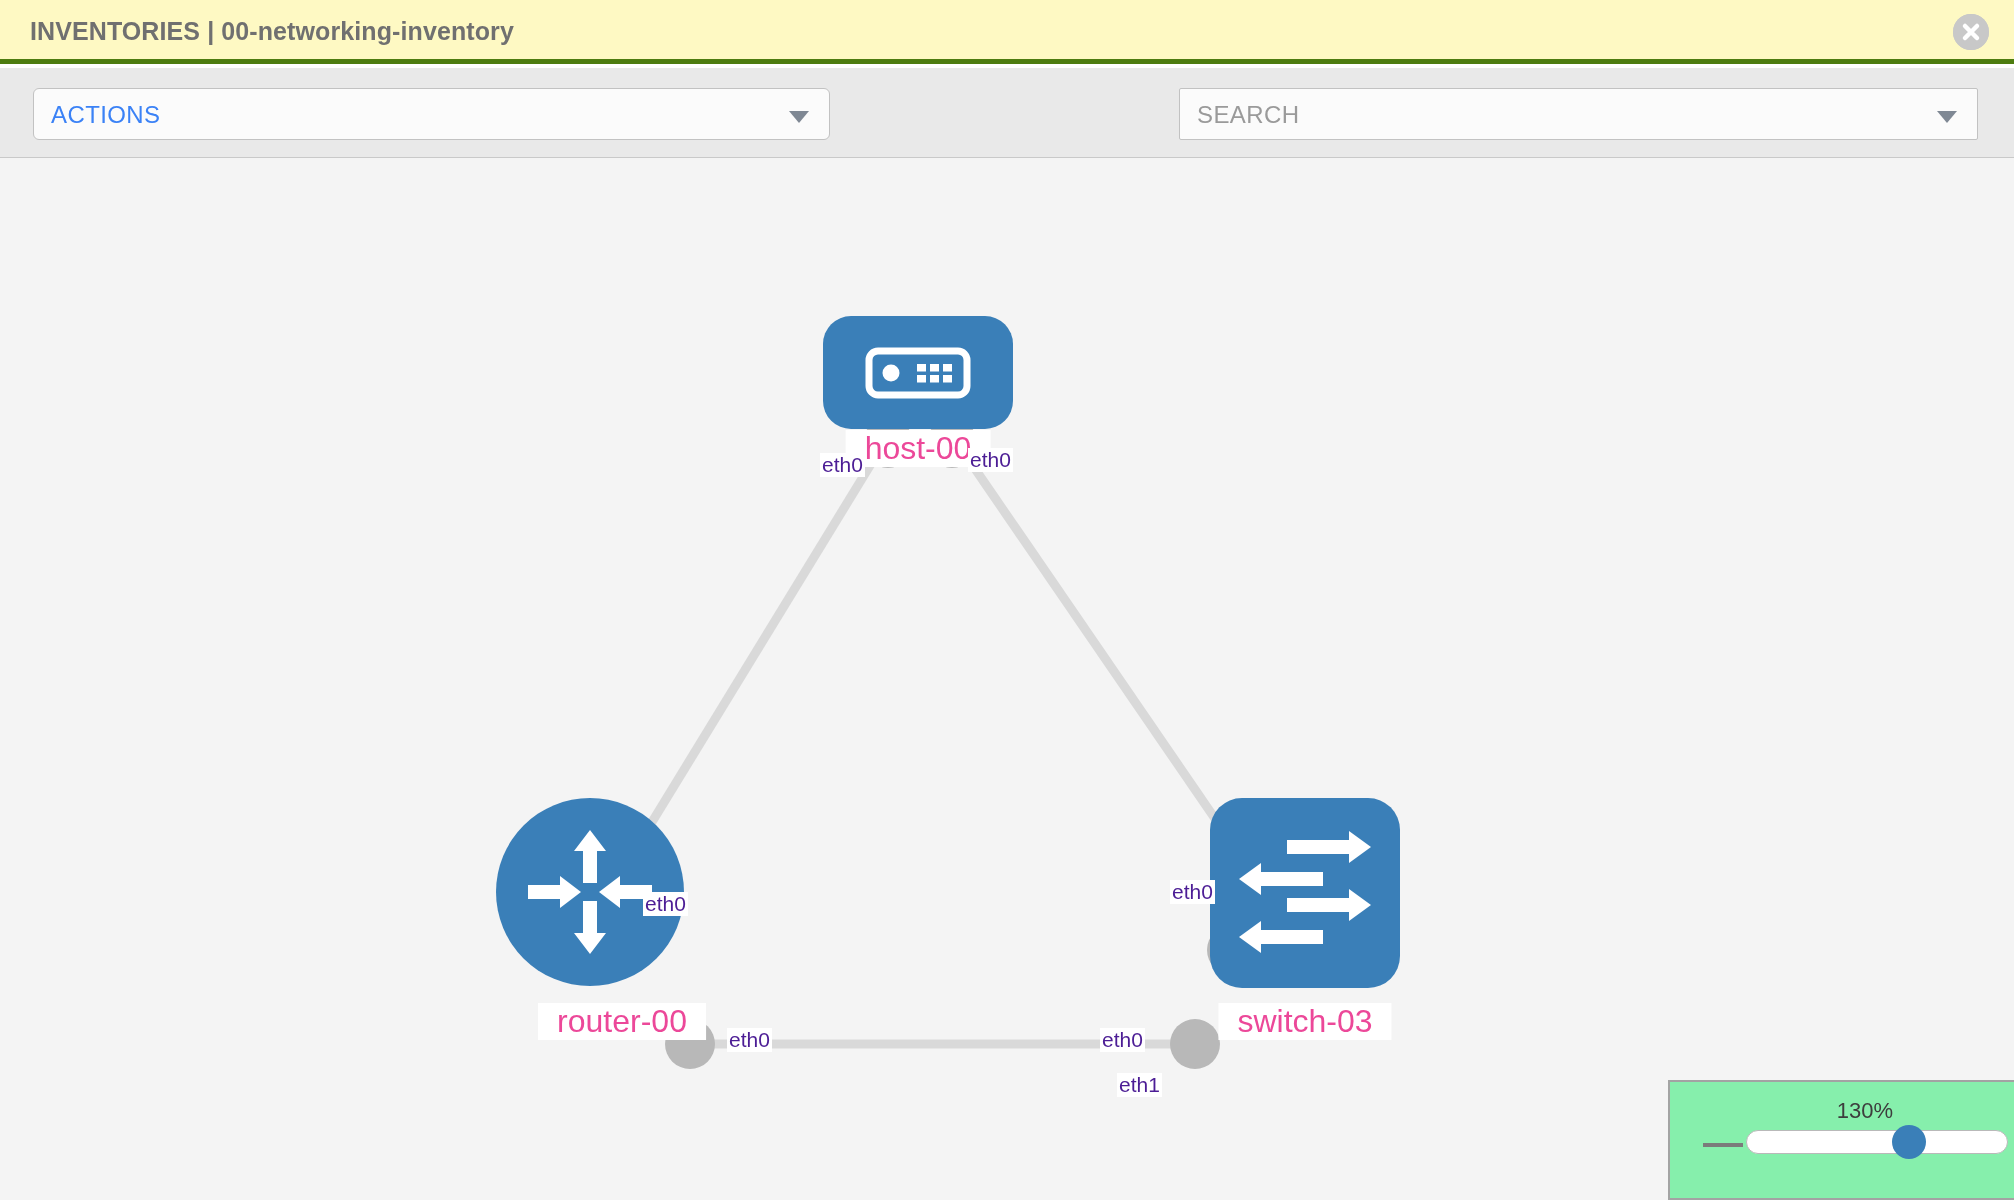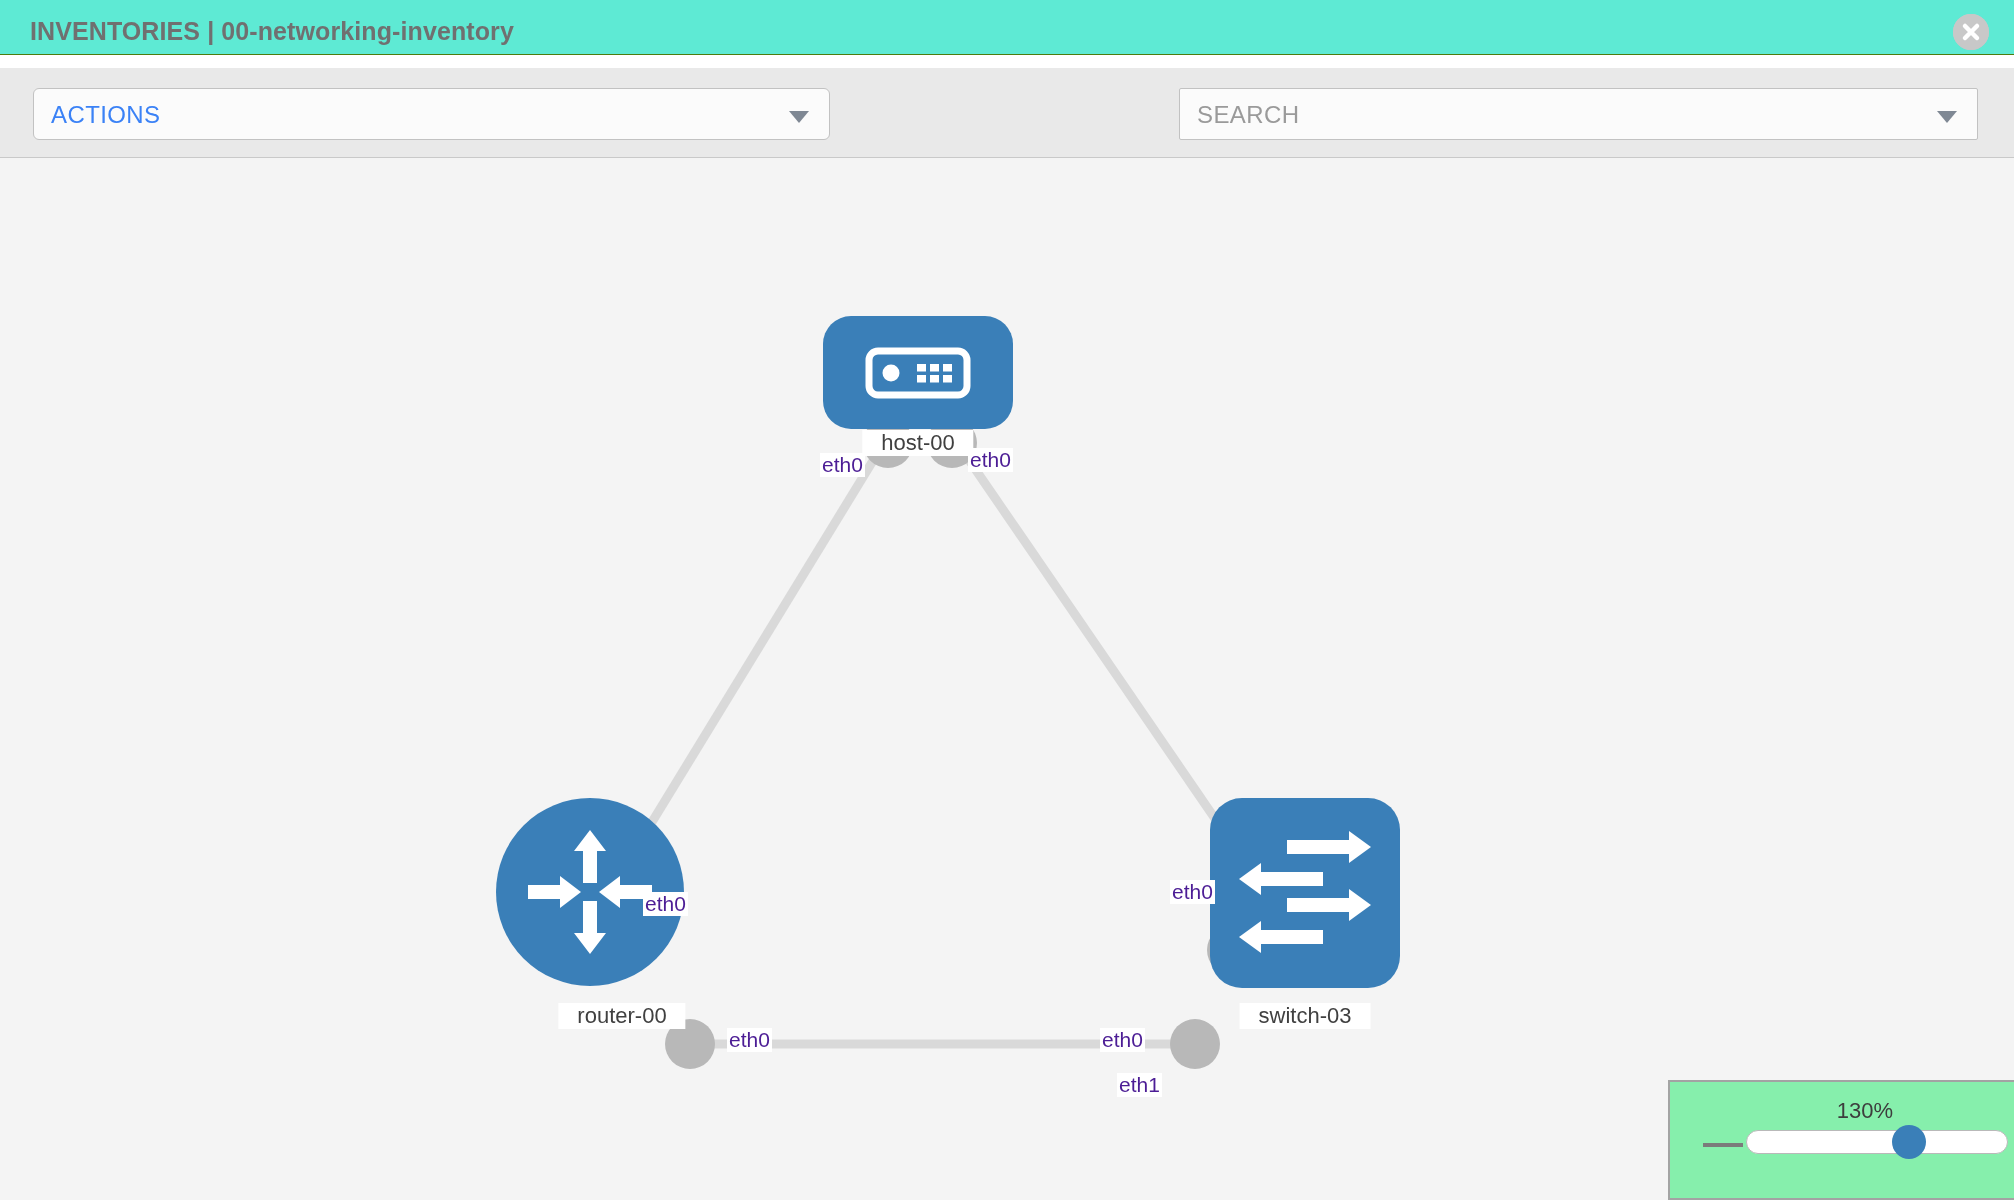--- a/index.html
+++ b/index.html
@@ -18,23 +18,23 @@
     width: 2014px;
     height: 1200px;
     background: #ffffff;
   }
 
   
   .header {
     position: absolute;
     left: 0; top: 0;
     width: 2014px;
-    height: 55px;
-    background: #5eead4;
-    border-bottom: 1px solid #4d7c0f;
+    height: 64px;
+    background: #fef9c3;
+    border-bottom: 5px solid #4d7c0f;
     box-sizing: border-box;
   }
   .header-title {
     position: absolute;
     left: 30px;
     top: 17px;
     font-size: 25px;
     font-weight: bold;
     color: #707070;
     letter-spacing: 0.1px;
@@ -137,22 +137,22 @@
   .canvas svg.topology {
     position: absolute;
     left: 0; top: 0;
     width: 2014px;
     height: 1042px;
   }
 
   
   .node-label {
     position: absolute;
-    font-size: 22px;
-    color: #404040;
+    font-size: 32px;
+    color: #ec4899;
     background: #ffffff;
     white-space: nowrap;
     padding: 0 19px;
     transform: translateX(-50%);
   }
   .iface-label {
     position: absolute;
     font-size: 21px;
     color: #4c1d95;
     background: #ffffff;

